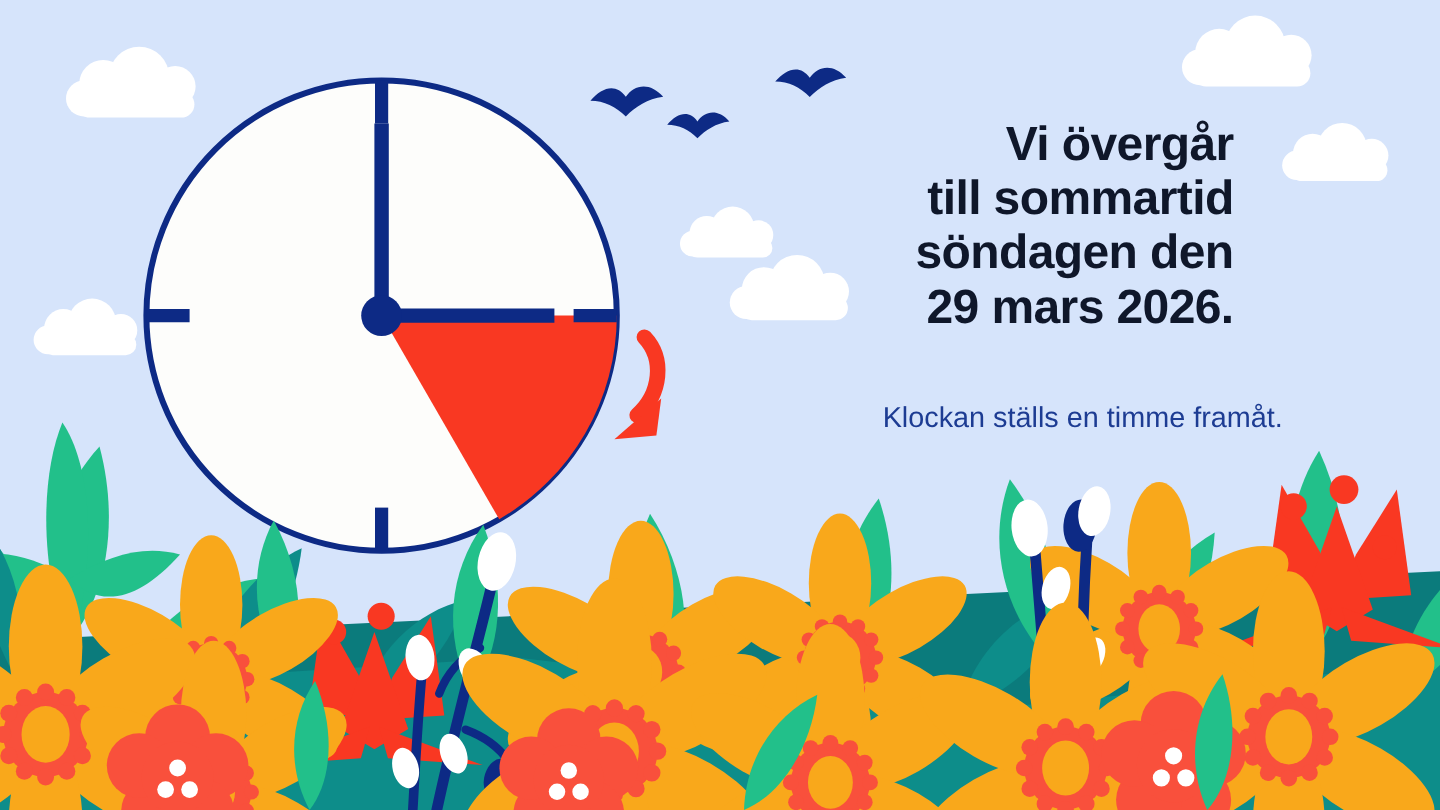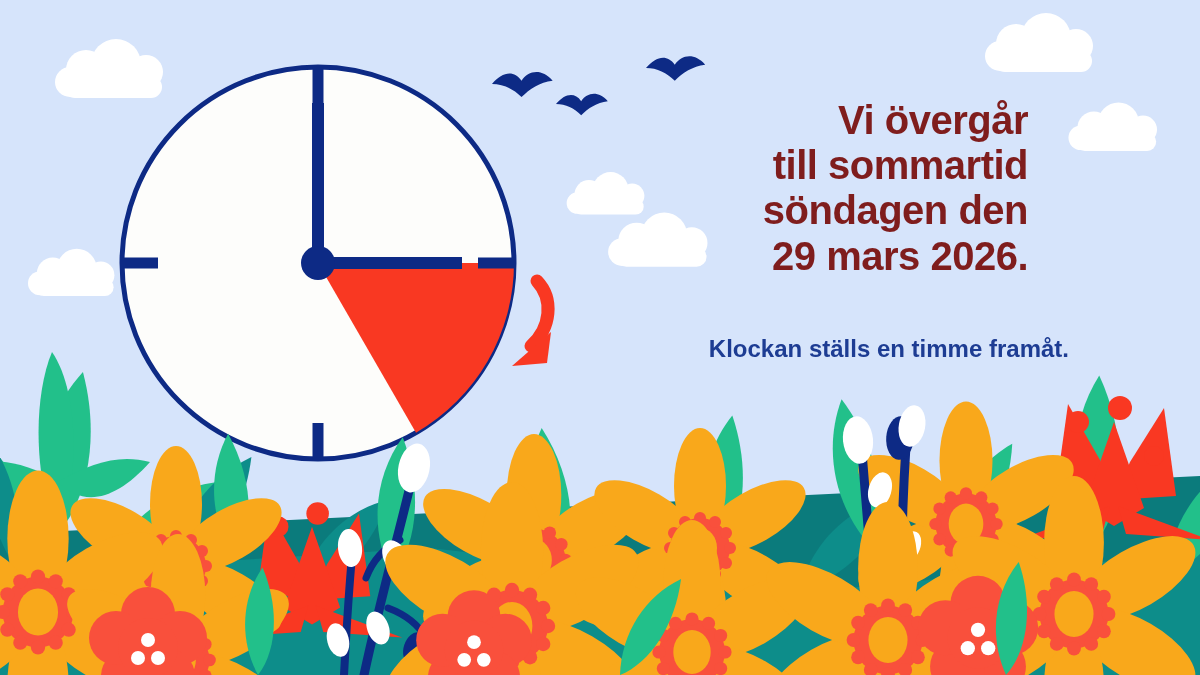--- a/index.html
+++ b/index.html
@@ -34,32 +34,32 @@
     right: 172px;
     top: 98px;
     width: 330px;
     margin: 0;
     text-align: right;
     font-family: "Liberation Sans", sans-serif;
     font-weight: 700;
     font-size: 40px;
     line-height: 1.13;
     letter-spacing: -0.5px;
-    color: #7f1d1d;
+    color: #0f172a;
     white-space: pre-line;
   }
   .subline {
     position: absolute;
     right: 131px;
     top: 335px;
     width: 420px;
     margin: 0;
     text-align: right;
     font-family: "Liberation Sans", sans-serif;
-    font-weight: 700;
+    font-weight: 400;
     font-size: 24px;
     line-height: 1.2;
     color: #1d3c93;
   }
 </style>
 </head>
 <body>
 
 <div id="stage">
 

